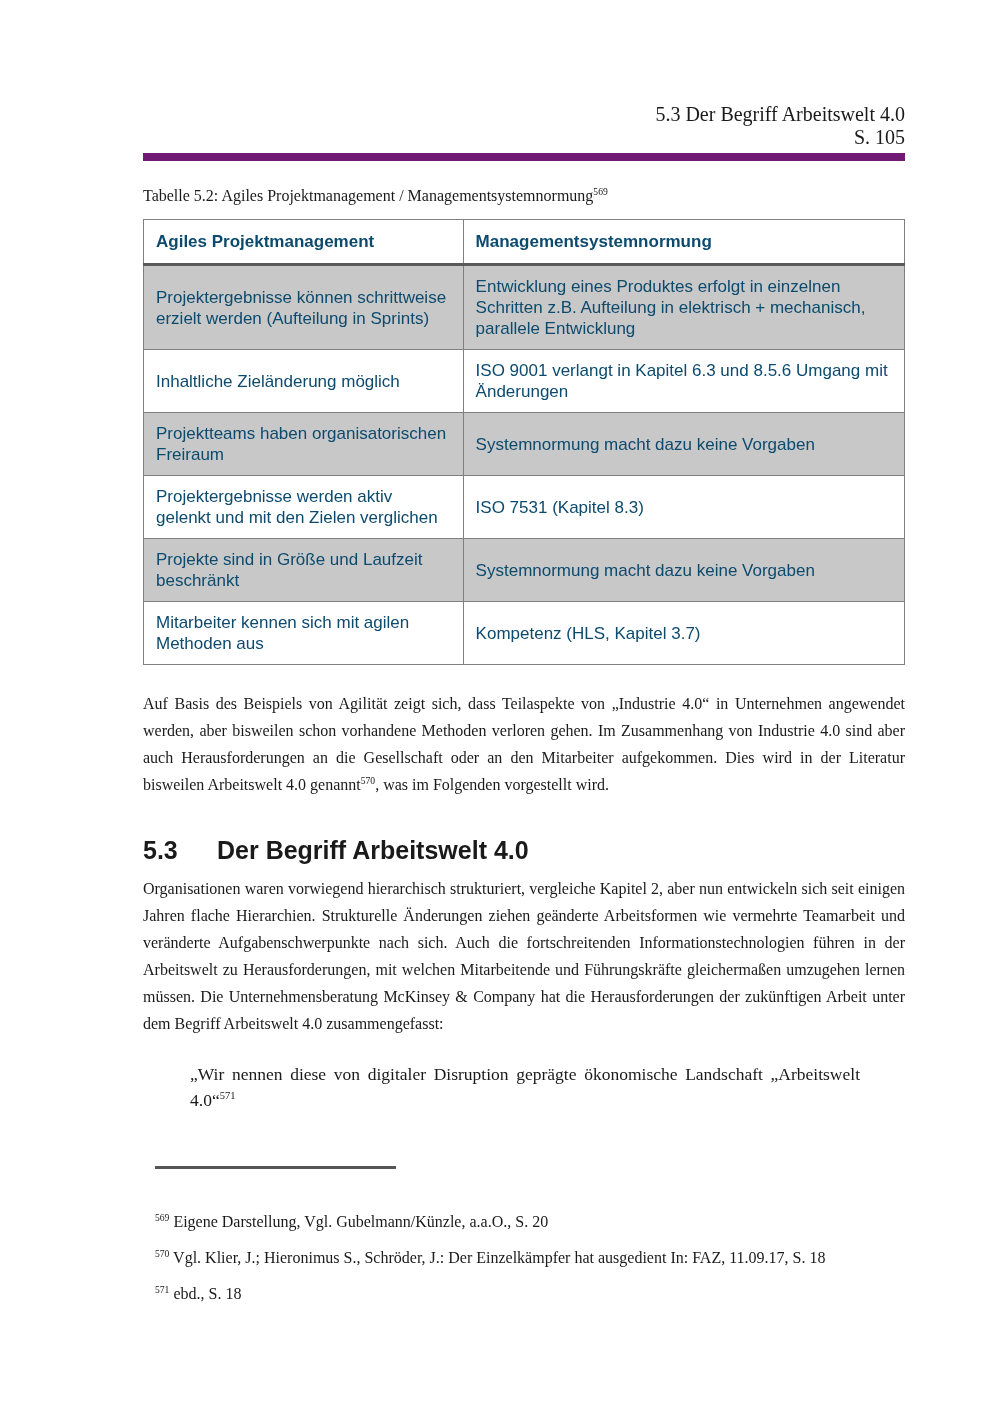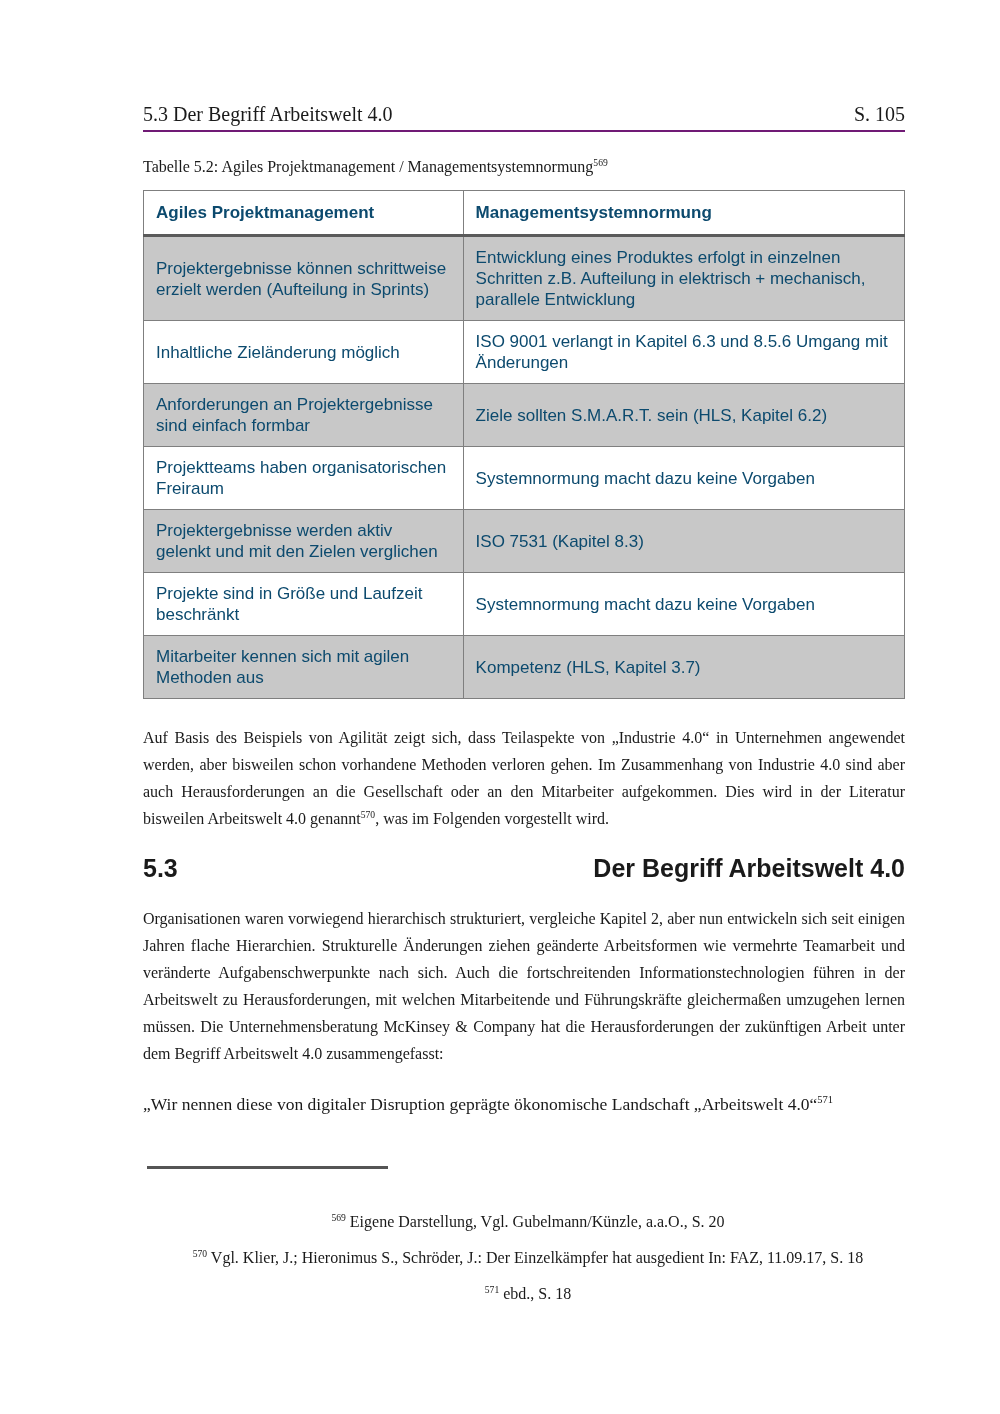--- a/index.html
+++ b/index.html
@@ -16,22 +16,23 @@
     left: 143px; top: 0;
     width: 762px; height: 1414px;
   }
   
   .running-header {
     display: flex;
     justify-content: space-between;
     align-items: flex-end;
     padding-top: 103px;
     padding-bottom: 4px;
-    border-bottom: 2px solid #701a75;
+    border-bottom: 8px solid #701a75;
     font-size: 20px;
+    flex-direction: column;
   }
   
   .caption {
     margin-top: 26px;
     font-size: 16px;
   }
   sup.fnref {
     font-size: 0.6em;
     vertical-align: super;
     line-height: 0;
@@ -66,43 +67,42 @@
   
   .body-par {
     margin-top: 25px;
     font-size: 16px;
     line-height: 27px;
     text-align: justify;
     hyphens: auto;
   }
   
   .section-heading {
-    margin-top: 22px;
+    margin-top: 38px;
     font-family: "Liberation Sans", sans-serif;
     font-weight: bold;
     font-size: 25px;
     display: flex;
-    justify-content: space-between;
   }
   .section-heading .sec-num { width: 74px; flex: 0 0 auto; }
-  .par-after-heading { margin-top: 22px; }
+  .par-after-heading { margin-top: 10px; }
   
   .quote {
     margin-top: 24px;
+    margin-left: 47px;
     margin-right: 45px;
     font-size: 17.5px;
     line-height: 26px;
     text-align: justify;
   }
   
   .footnote-area {
     position: absolute;
-    left: 4px; top: 1166px;
+    left: 12px; top: 1166px;
     width: 762px;
-    text-align: center;
   }
   .footnote-separator {
     width: 241px;
     height: 3px;
     background: #555555;
   }
   .footnotes {
     margin-top: 42px;
     font-size: 16px;
     line-height: 21px;
@@ -136,24 +136,20 @@
     <tbody>
       <tr>
         <td>Projektergebnisse können schrittweise erzielt werden (Aufteilung in Sprints)</td>
         <td>Entwicklung eines Produktes erfolgt in einzelnen Schritten z.B. Aufteilung in elektrisch + mechanisch, parallele Entwicklung</td>
       </tr>
       <tr>
         <td>Inhaltliche Zieländerung möglich</td>
         <td>ISO 9001 verlangt in Kapitel 6.3 und 8.5.6 Umgang mit Änderungen</td>
       </tr>
       <tr>
-        <td>Anforderungen an Projektergebnisse sind einfach formbar</td>
-        <td>Ziele sollten S.M.A.R.T. sein (HLS, Kapitel 6.2)</td>
-      </tr>
-      <tr>
         <td>Projektteams haben organisatorischen Freiraum</td>
         <td>Systemnormung macht dazu keine Vorgaben</td>
       </tr>
       <tr>
         <td>Projektergebnisse werden aktiv gelenkt und mit den Zielen verglichen</td>
         <td>ISO 7531 (Kapitel 8.3)</td>
       </tr>
       <tr>
         <td>Projekte sind in Größe und Laufzeit beschränkt</td>
         <td>Systemnormung macht dazu keine Vorgaben</td>

